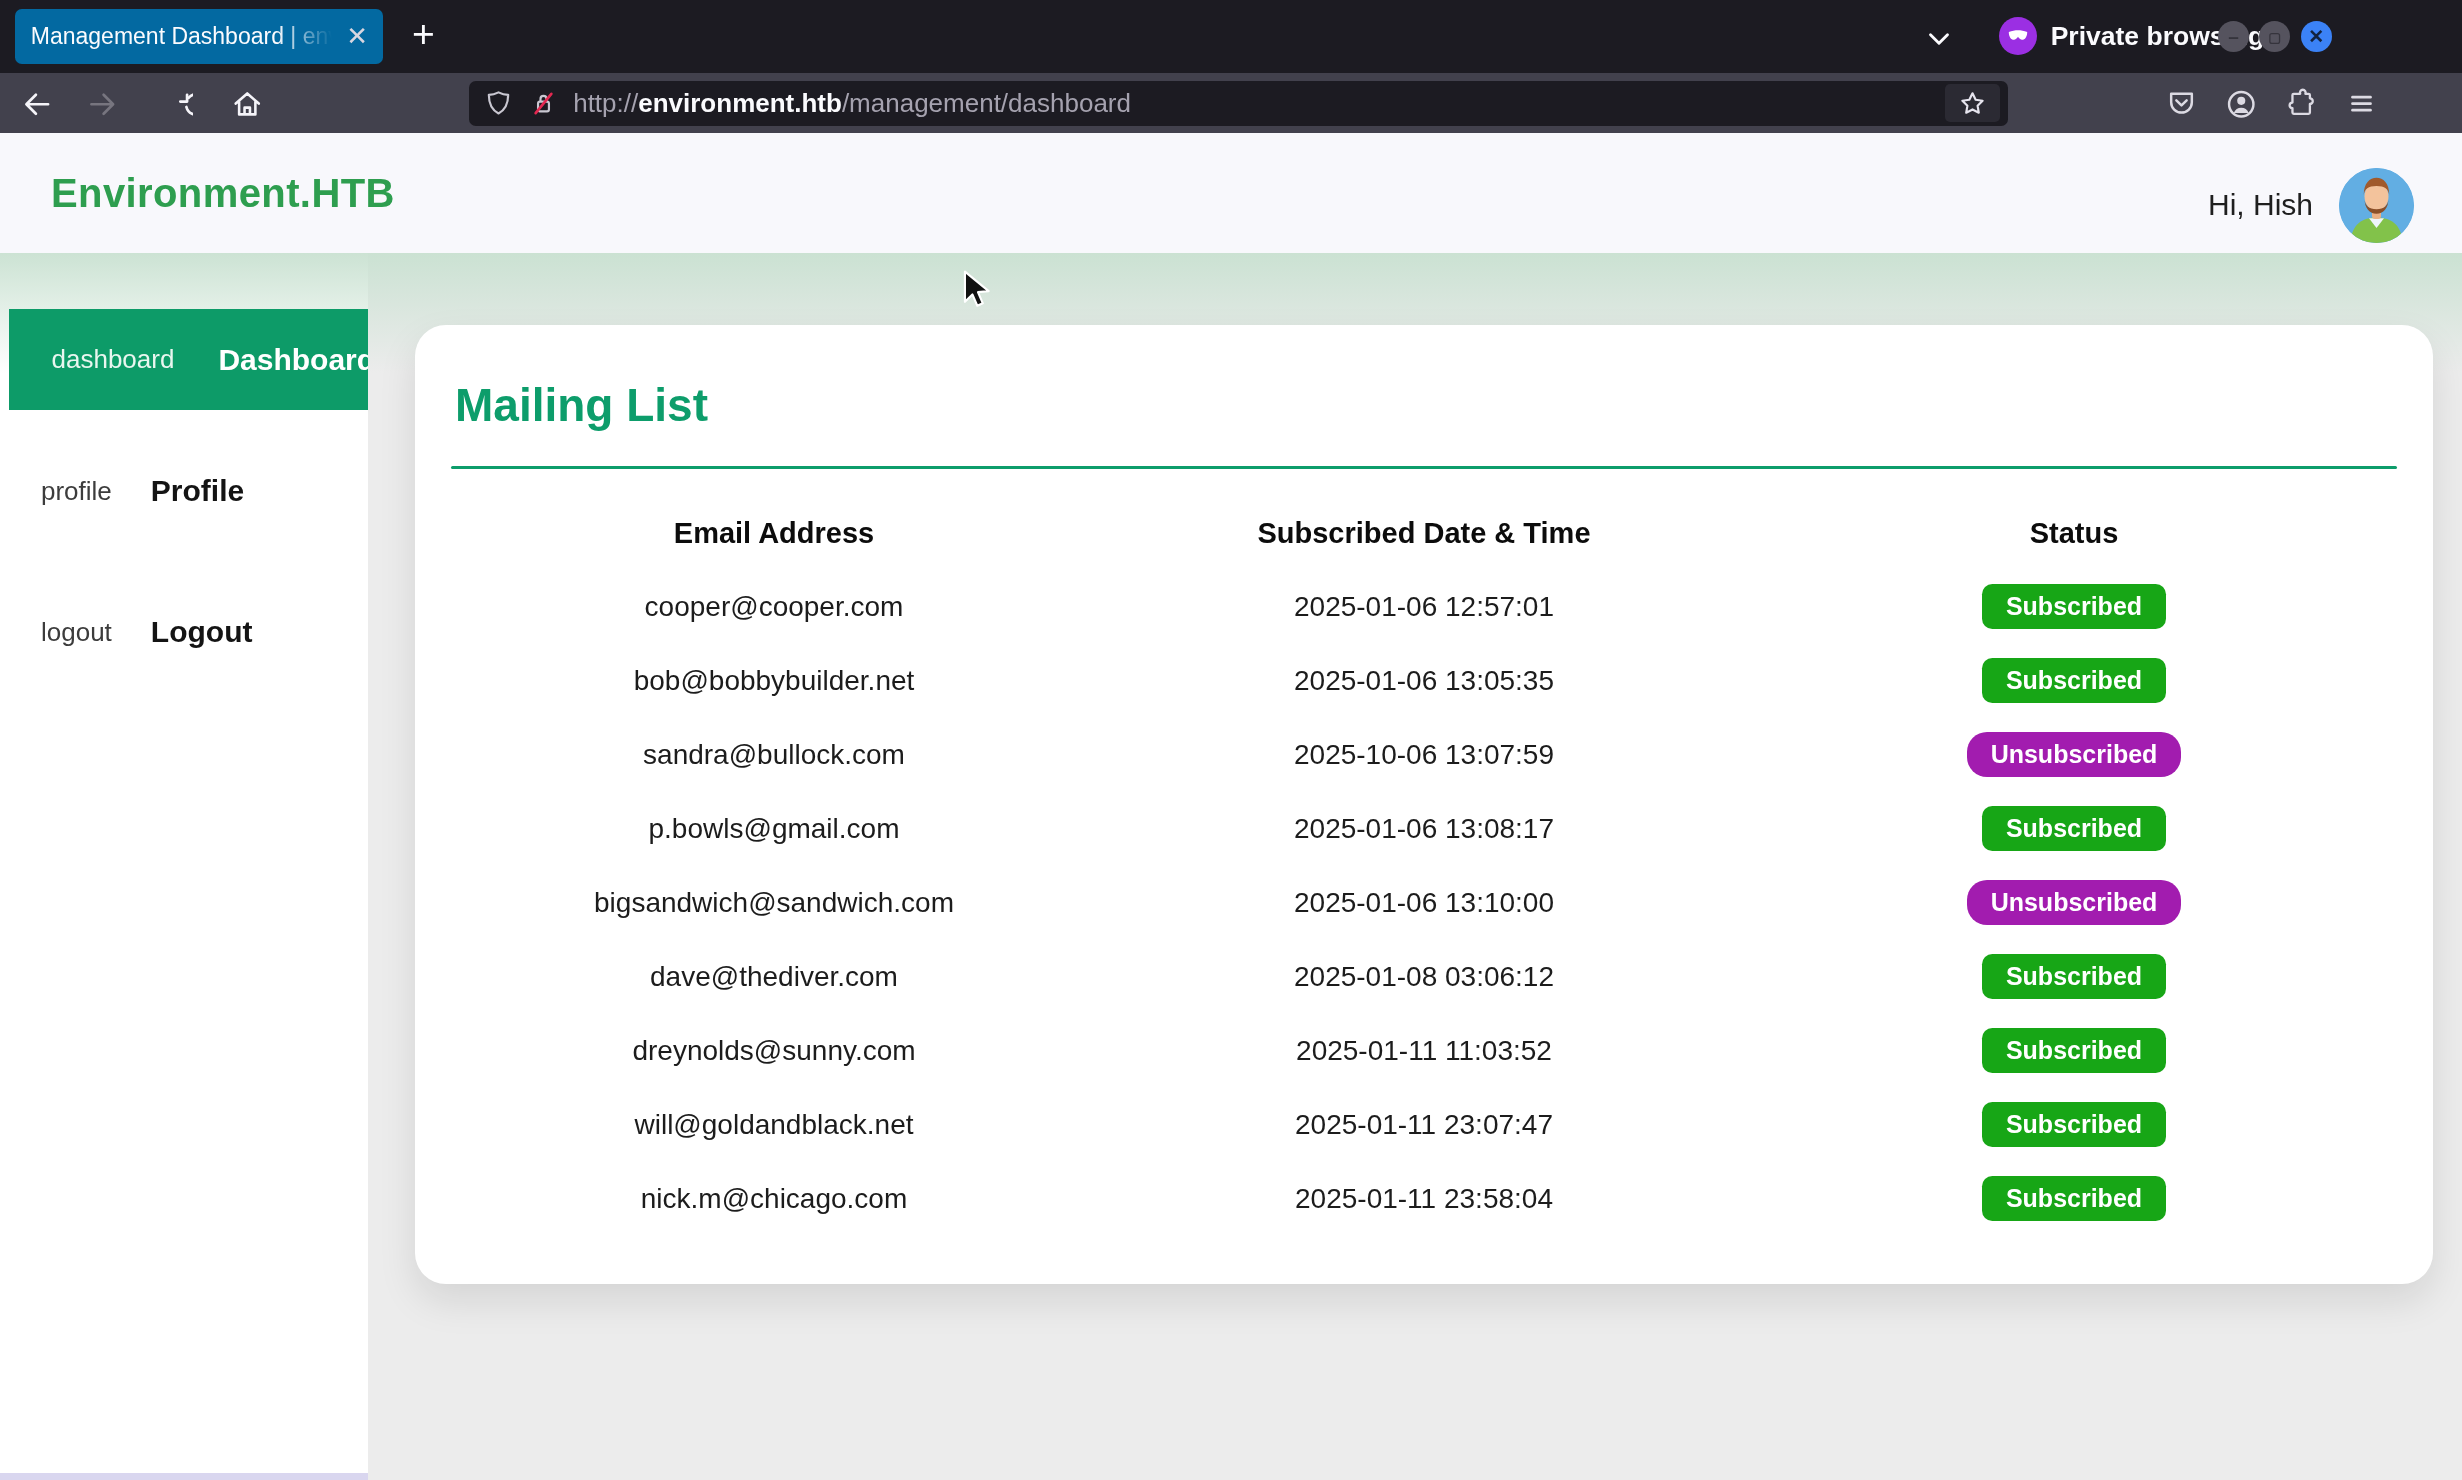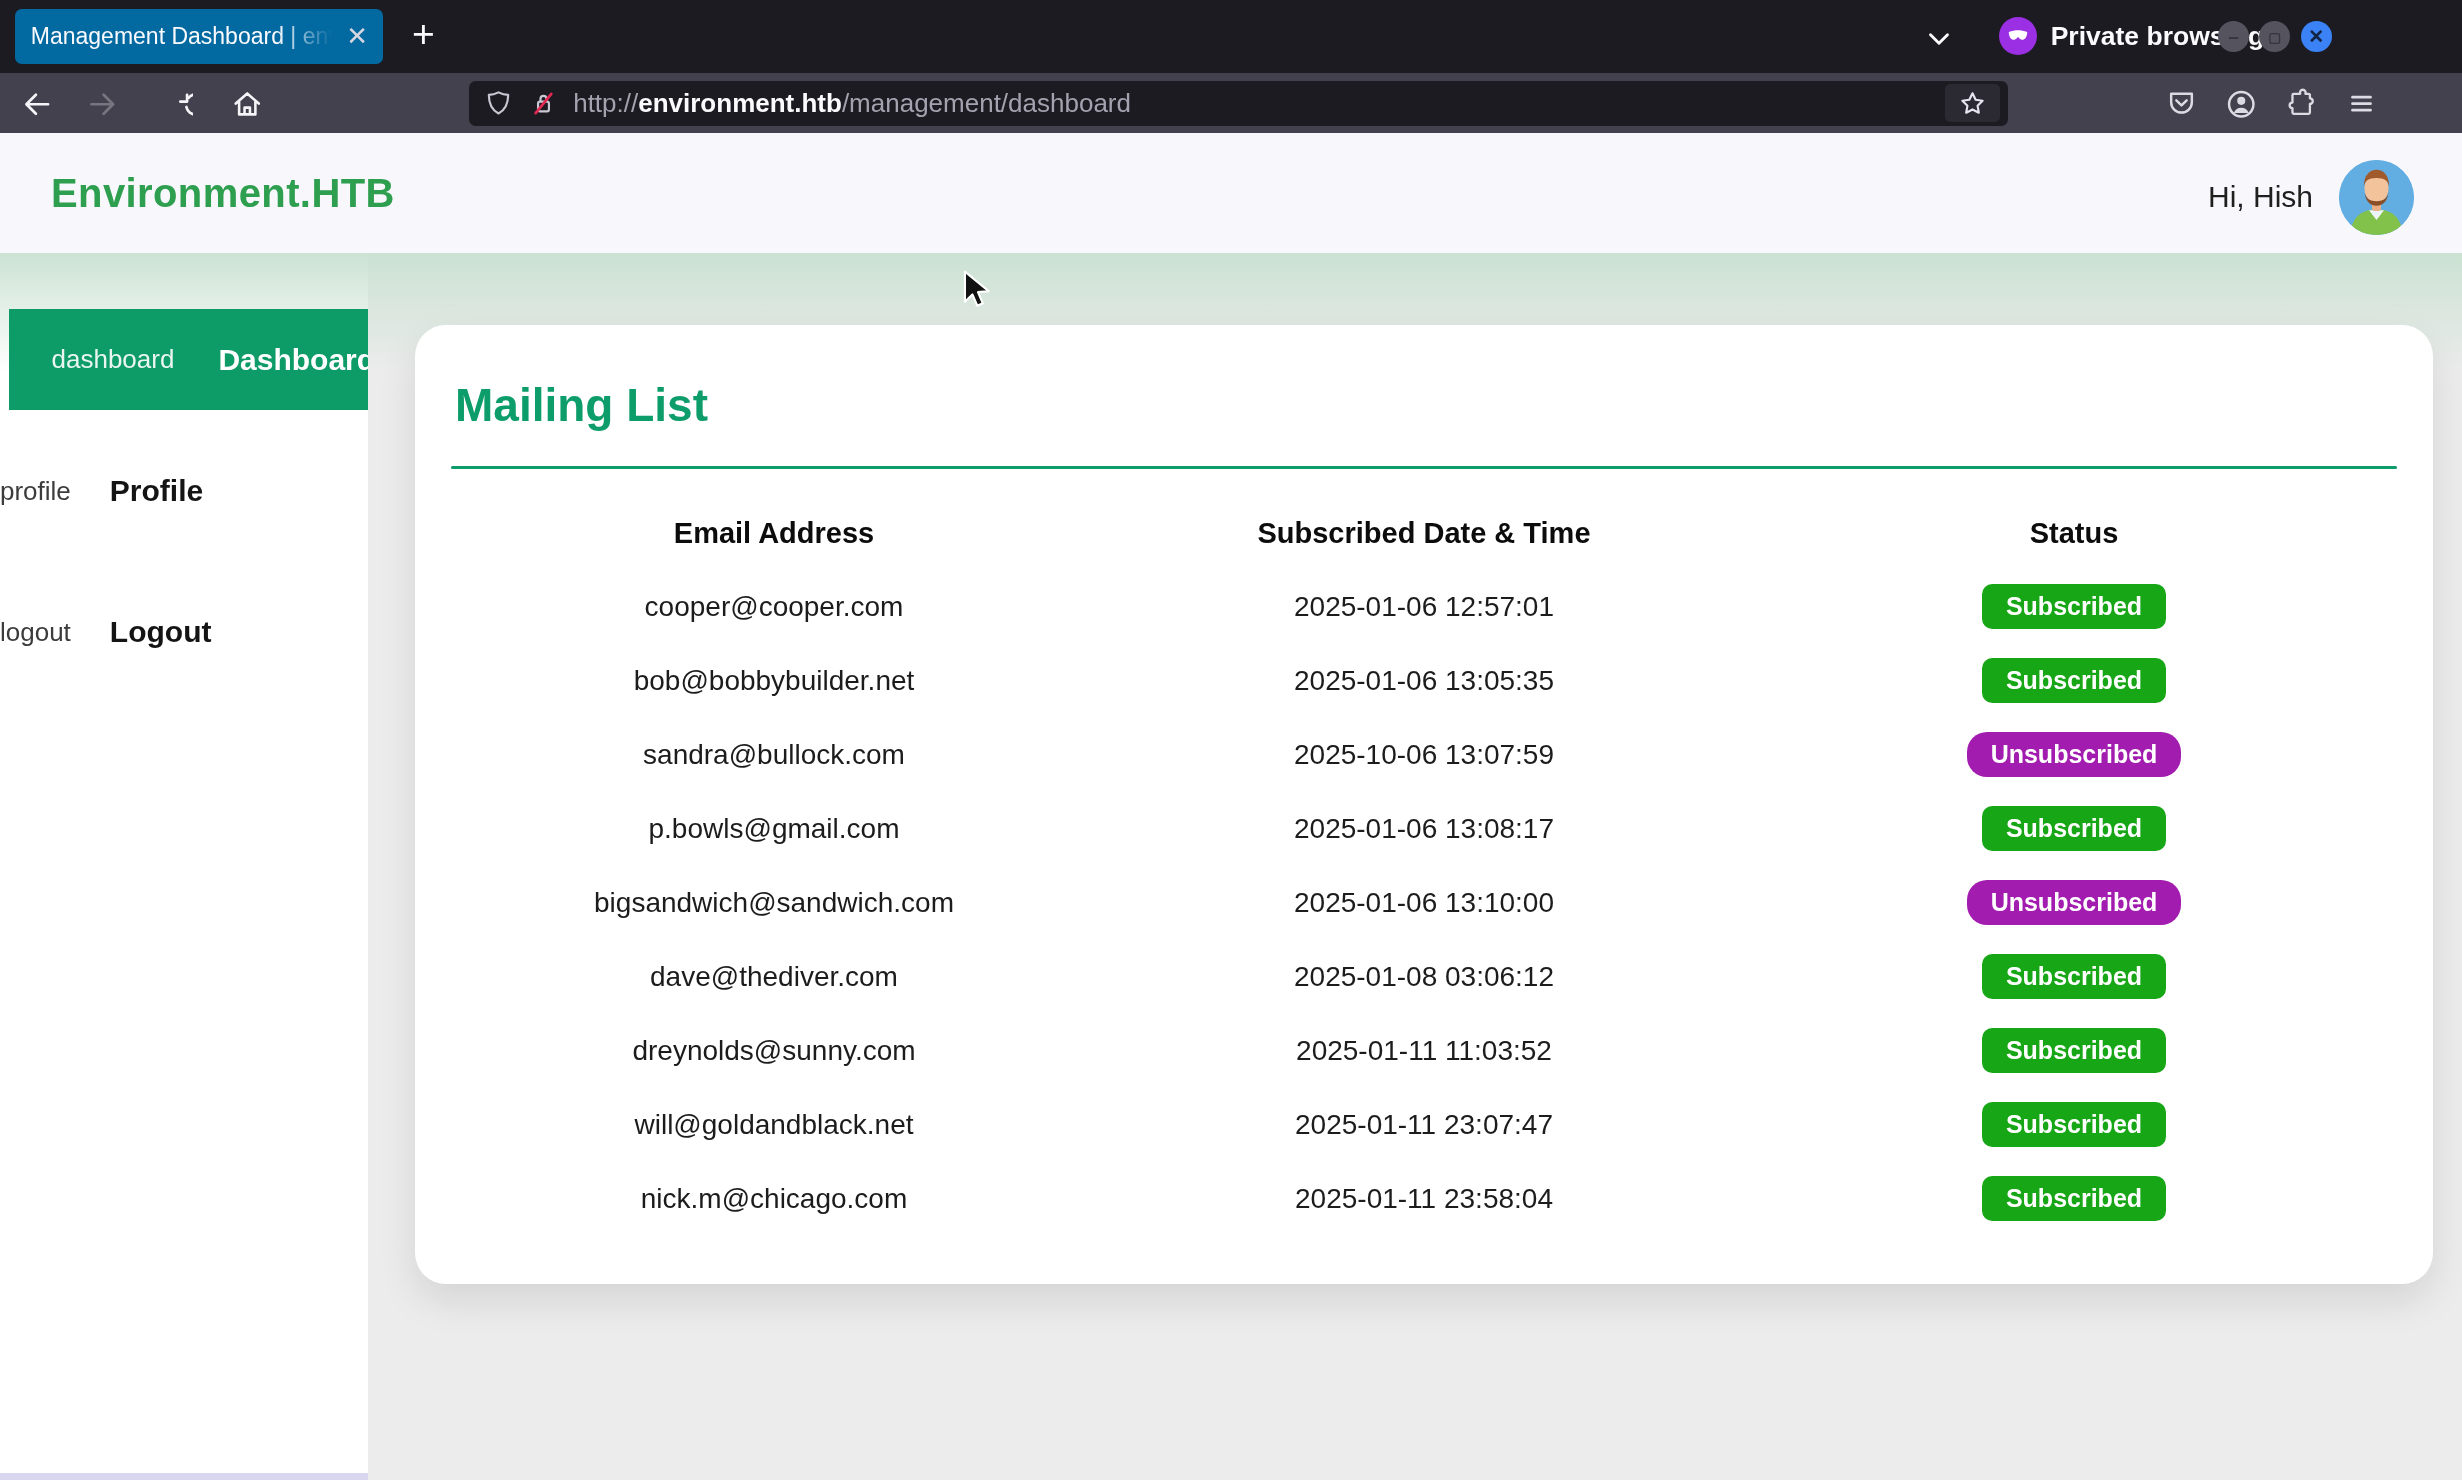--- a/index.html
+++ b/index.html
@@ -35,37 +35,37 @@
     border-radius:6.8px; display:flex; align-items:center; padding:0 8.5px 0 15.4px; gap:15.4px;
   }
   .url-text { font-size:26px; color:#a5a2af; white-space:nowrap; }
   .url-text .host { color:#fbfbfe; font-weight:600; }
   .star-slot { margin-left:auto; width:55px; height:38px; border-radius:5.1px; background:#2b2a33; display:flex; align-items:center; justify-content:center; }
   .toolbar-right { position:absolute; left:2161px; top:10.3px; display:flex; gap:19px; }
   .tr-btn { width:41px; height:41px; display:flex; align-items:center; justify-content:center; }
   
   .page-header { position:absolute; top:133px; left:0; right:0; height:120px; background:#f8f8fc; z-index:4; }
   .brand { position:absolute; left:51px; top:0; height:120px; display:flex; align-items:center; font-size:40px; font-weight:bold; color:#2e9e4f; letter-spacing:0.4px; }
-  .header-user { position:absolute; right:48px; top:4px; height:120px; display:flex; align-items:center; gap:26px; }
+  .header-user { position:absolute; right:48px; top:12px; height:120px; display:flex; align-items:center; gap:26px; }
   .greeting { font-size:30px; color:#1f1f1f; }
   .avatar { width:75px; height:75px; border-radius:50%; overflow:hidden; background:#62aee3; }
   
   .page-body { position:absolute; top:253px; left:0; right:0; bottom:0; background:#ececec; }
   .sidebar { position:absolute; left:0; top:0; bottom:0; width:368px; background:#fff; }
   .green-fade { position:absolute; top:0; left:0; right:0; height:120px; z-index:1; pointer-events:none;
     background:linear-gradient(180deg, rgba(201,225,209,0.95) 0%, rgba(201,225,209,0) 100%); }
   .side-item { display:flex; align-items:center; white-space:nowrap; z-index:2;text-align:right; }
   .side-item .icon-word { font-size:26px; font-weight:400; }
   .side-item .label { font-size:30px; font-weight:bold; }
   .side-item.active {
     position:absolute; left:8.5px; top:56px; width:359px; height:101px;
     background:#0d9b68; color:#fff; padding-left:43px; gap:44px; overflow:hidden;
   }
   .side-item.active .icon-word { color:#e8f6ef; }
-  .side-item.plain { position:absolute; left:0; width:440px; height:68px; gap:39px; }
+  .side-item.plain { position:absolute; left:0; width:440px; height:68px; padding-left:41px; gap:39px; }
   .side-item.plain .icon-word { color:#3c3c3c; }
   .side-item.plain .label { color:#141414; }
   .side-item.profile { top:204px; }
   .side-item.logout { top:345px; }
   .sidebar-strip { position:absolute; left:0; bottom:0; width:368px; height:8.5px; background:#d9d6ef; z-index:3; }
   
   .card {
     position:absolute; left:415px; top:72px; width:2018px; height:959px;
     background:#fff; border-radius:31px; z-index:2;
     box-shadow:0 17px 38px rgba(0,0,0,0.10);

